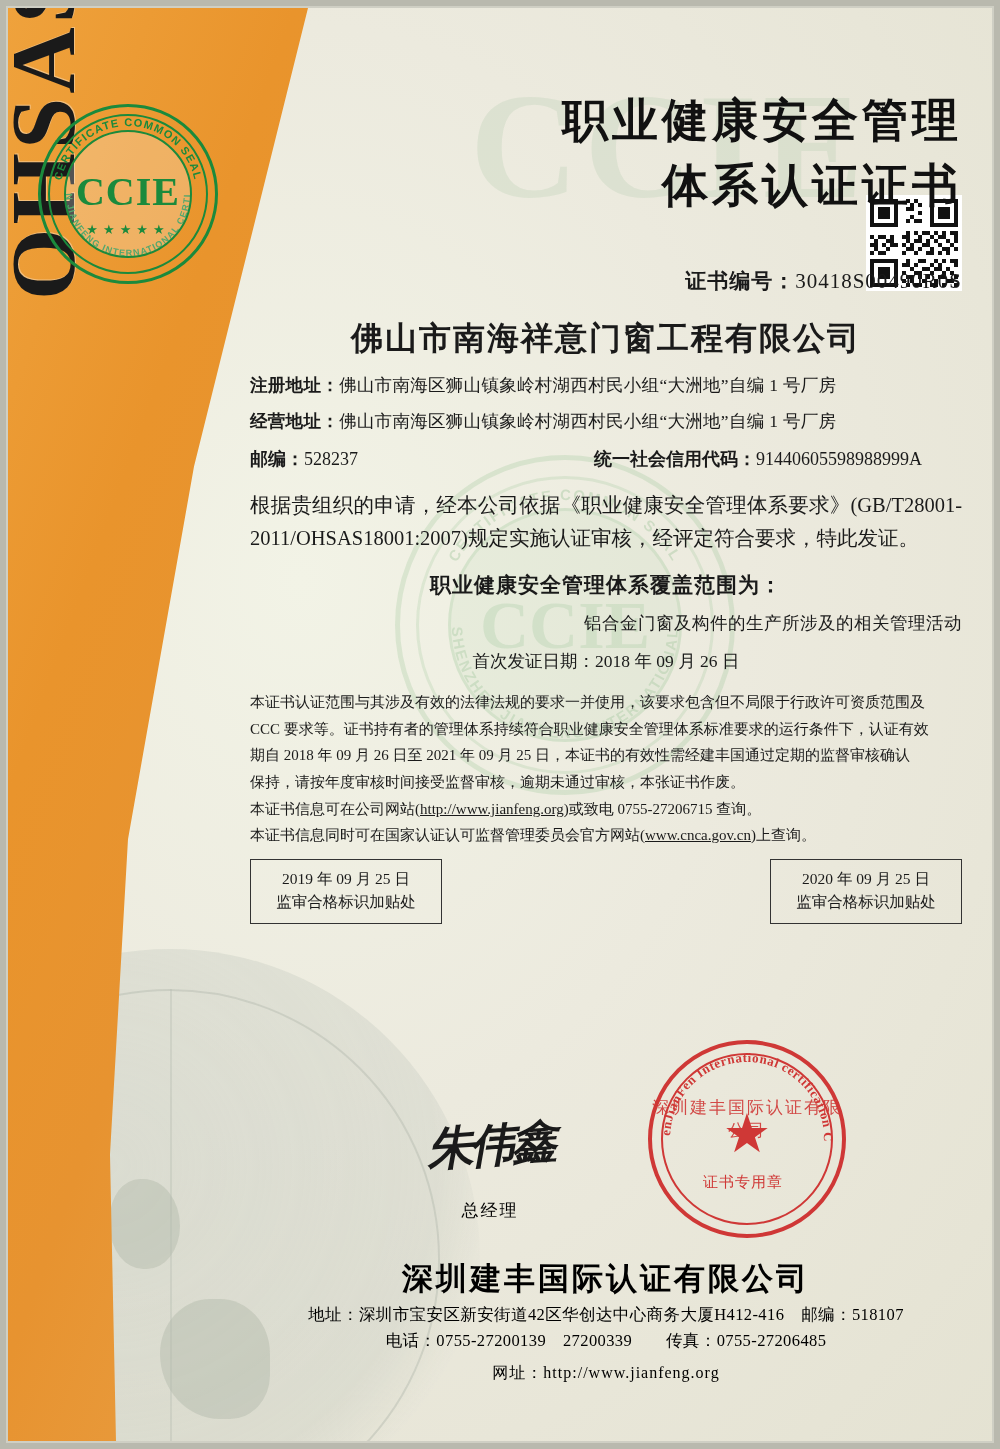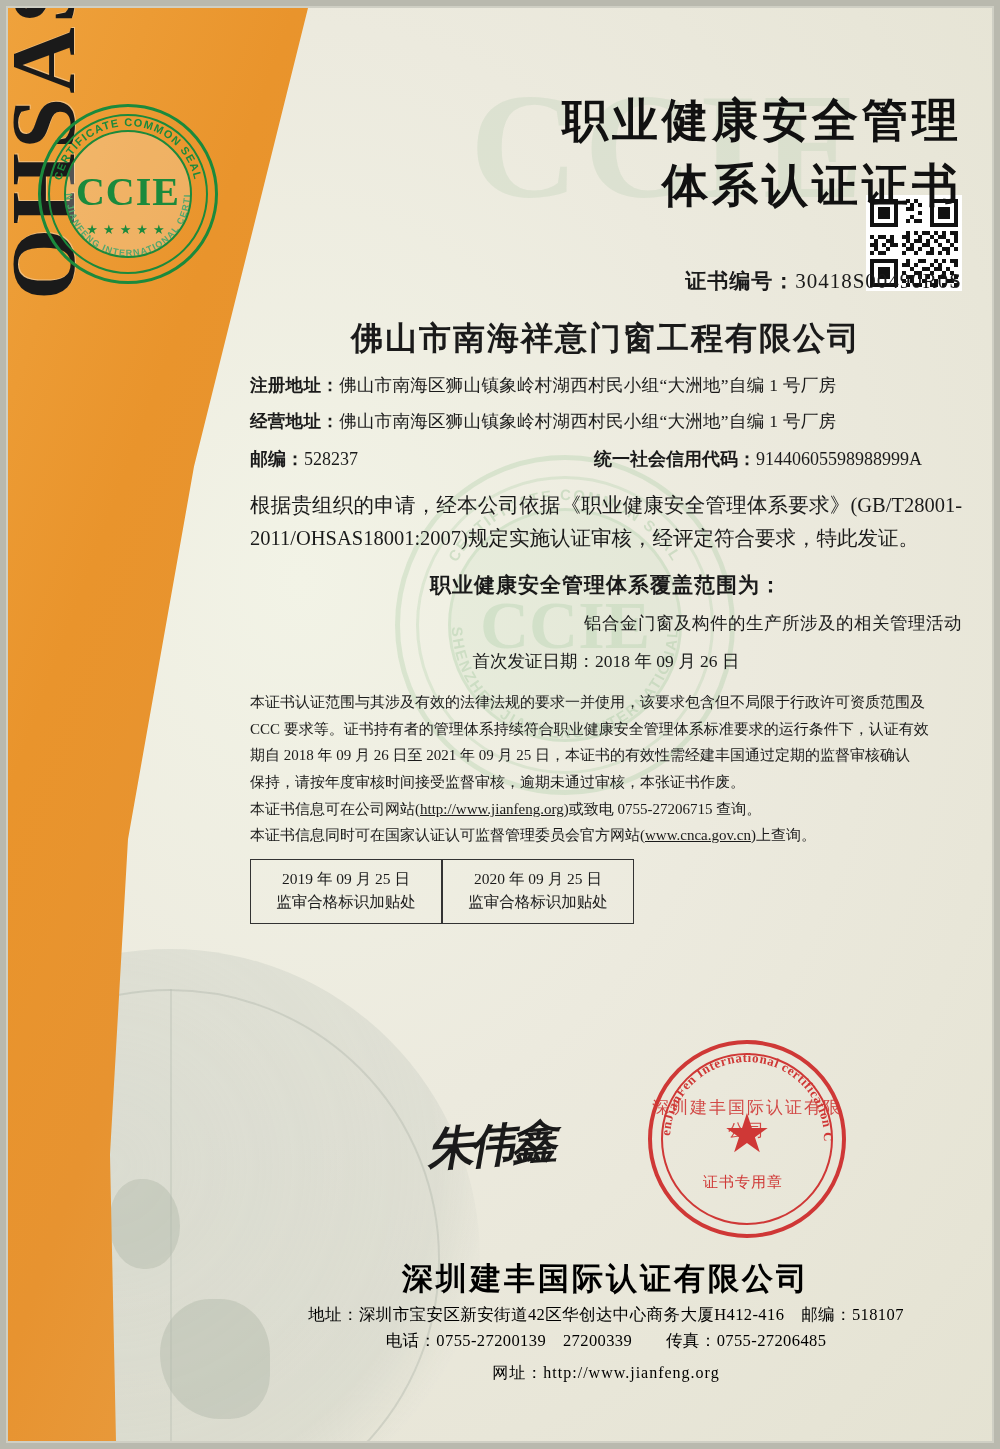--- a/index.html
+++ b/index.html
@@ -222,20 +222,21 @@
     line-height:1.78;
     font-family:"Liberation Serif", serif;
     text-align:justify;
   }
   .fineprint .u{text-decoration:underline;}
   .fineprint p{margin:0;}
 
   .stamp-boxes{
     margin-top:10px;
     display:flex;
+    justify-content:space-between;
   }
   .stamp-box{
     width:190px;
     border:1.5px solid #333;
     padding:7px 0 9px;
     text-align:center;
     font-family:"Liberation Serif", serif;
     font-size:15.5px;
     line-height:1.5;
   }
@@ -520,20 +521,21 @@
       </div>
       <div class="stamp-box">
         <div>2020 年 09 月 25 日</div>
         <div>监审合格标识加贴处</div>
       </div>
     </div>
   </div>
 
   <div class="sig">
     <div class="hand">朱伟鑫</div>
+    <div class="role">总经理</div>
   </div>
 
   <div class="redstamp">
     <div class="r2"></div>
     <svg width="190" height="190" viewBox="0 0 190 190">
       <defs>
         <path id="rTop" d="M 18,95 A 77,77 0 0 1 172,95"></path>
       </defs>
       <text><textPath href="#rTop" startOffset="50%" text-anchor="middle">ShenZhenJianFen International certification Co.,Ltd.</textPath></text>
     </svg>

